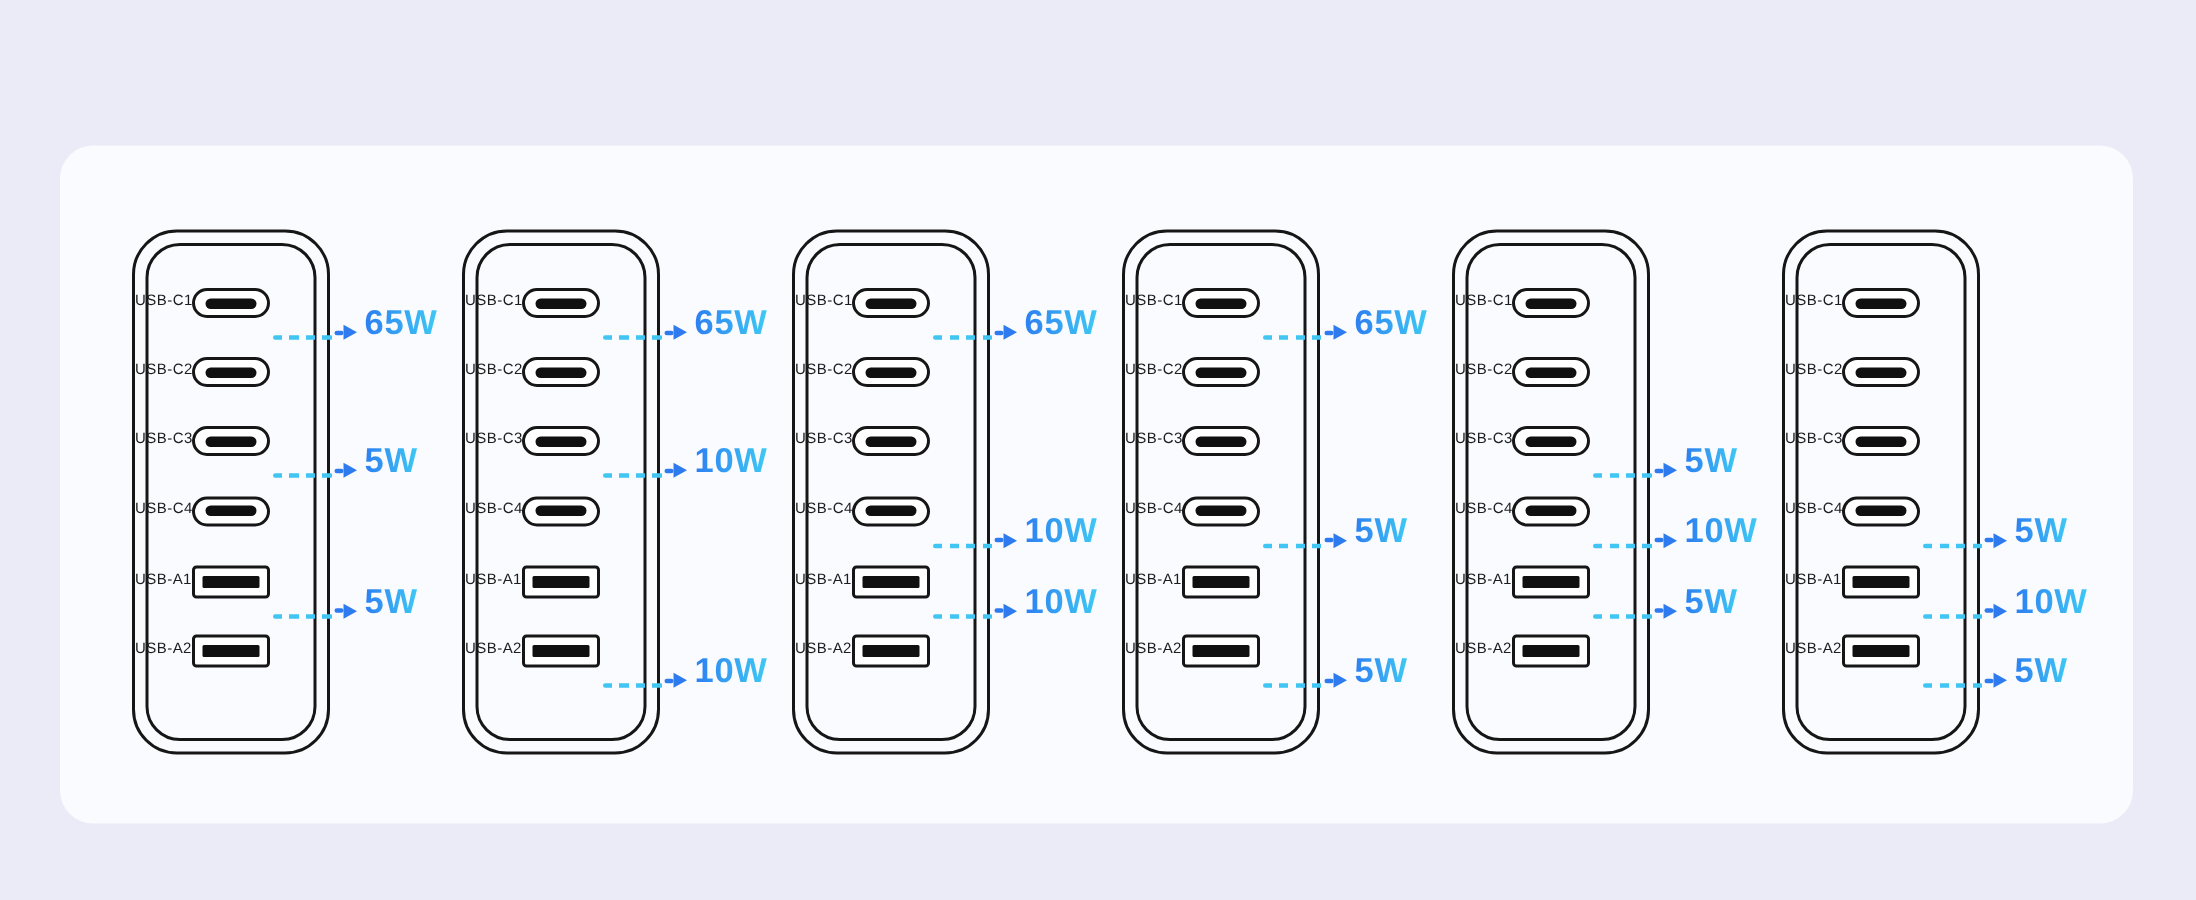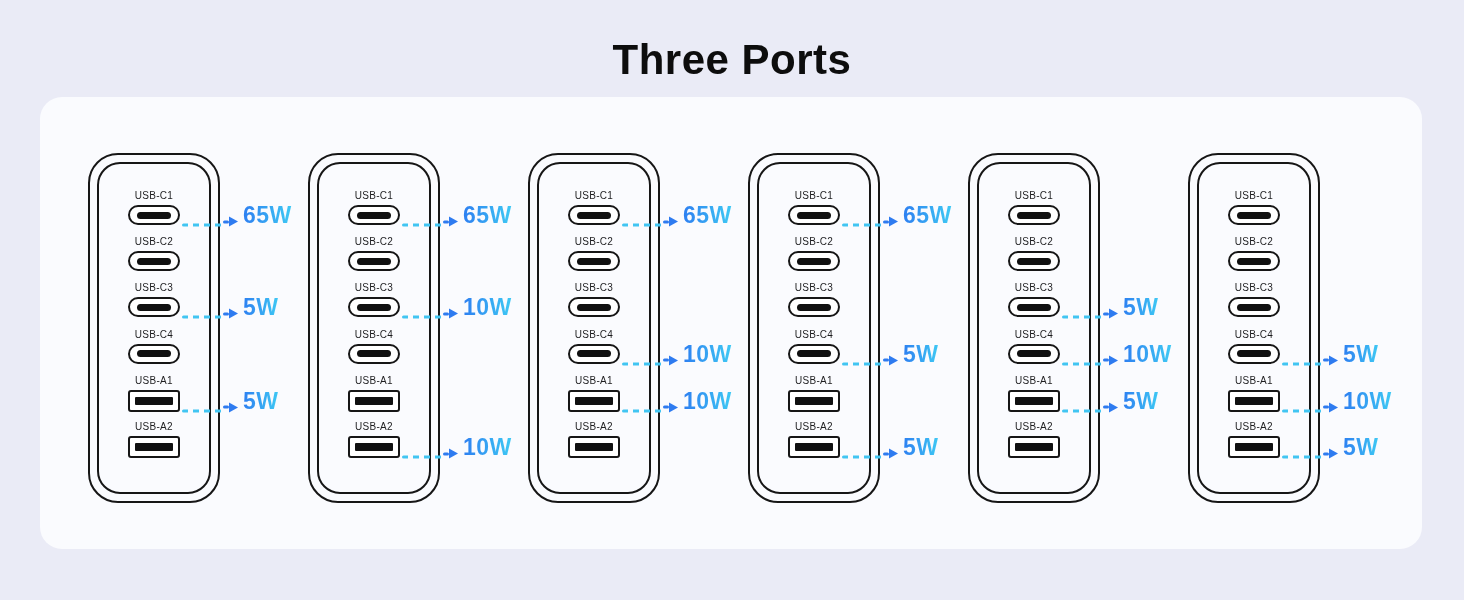--- a/index.html
+++ b/index.html
@@ -30,21 +30,21 @@
     background:transparent;
   }
   .charger-inner{
     position:absolute;left:7px;top:7px;right:7px;bottom:7px;
     border:2px solid var(--outline,#161616);
     border-radius:23px;
     pointer-events:none;
   }
   .port-row{
     position:absolute;left:0;width:128px;
-    display:flex;flex-direction:column;align-items:center;
+    display:flex;flex-direction:row;align-items:center;
   }
   .port-label{
     font-size:10px;font-weight:500;
     color:var(--label,#1d1d1f);
     letter-spacing:0.3px;
     line-height:13px;
     white-space:nowrap;
   }
   .port{
     margin-top:3px;
@@ -104,21 +104,20 @@
     -webkit-background-clip:text;
     background-clip:text;
     color:transparent;
     -webkit-text-fill-color:transparent;
   }
 </style>
 </head>
 <body style="--bg: #eaebf6; --panel: #fafbfe; --outline: #161616; --label: #1d1d1f; --title: #0d0d0d; --dash: #41c5f2; --arrow: #2e7bf0; --wstart: #2d7ff1; --wend: #3ec9f4;">
 
 <div class="stage">
-  <h1 class="page-title">Three Ports</h1>
   <div class="panel" id="panel">
       <div class="charger" style="left: 48px;">
         <div class="charger-inner"></div>
         <div class="port-row" style="top: 34px;">
           <div class="port-label">USB-C1</div>
           <div class="port port-c">
             <div class="pin"></div>
           </div>
           <div class="annotation ann-c">
             <span class="dash"></span>

